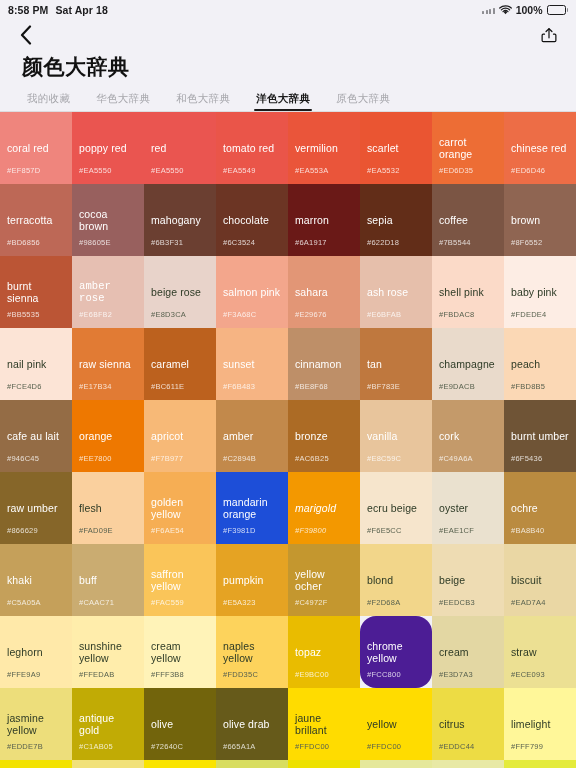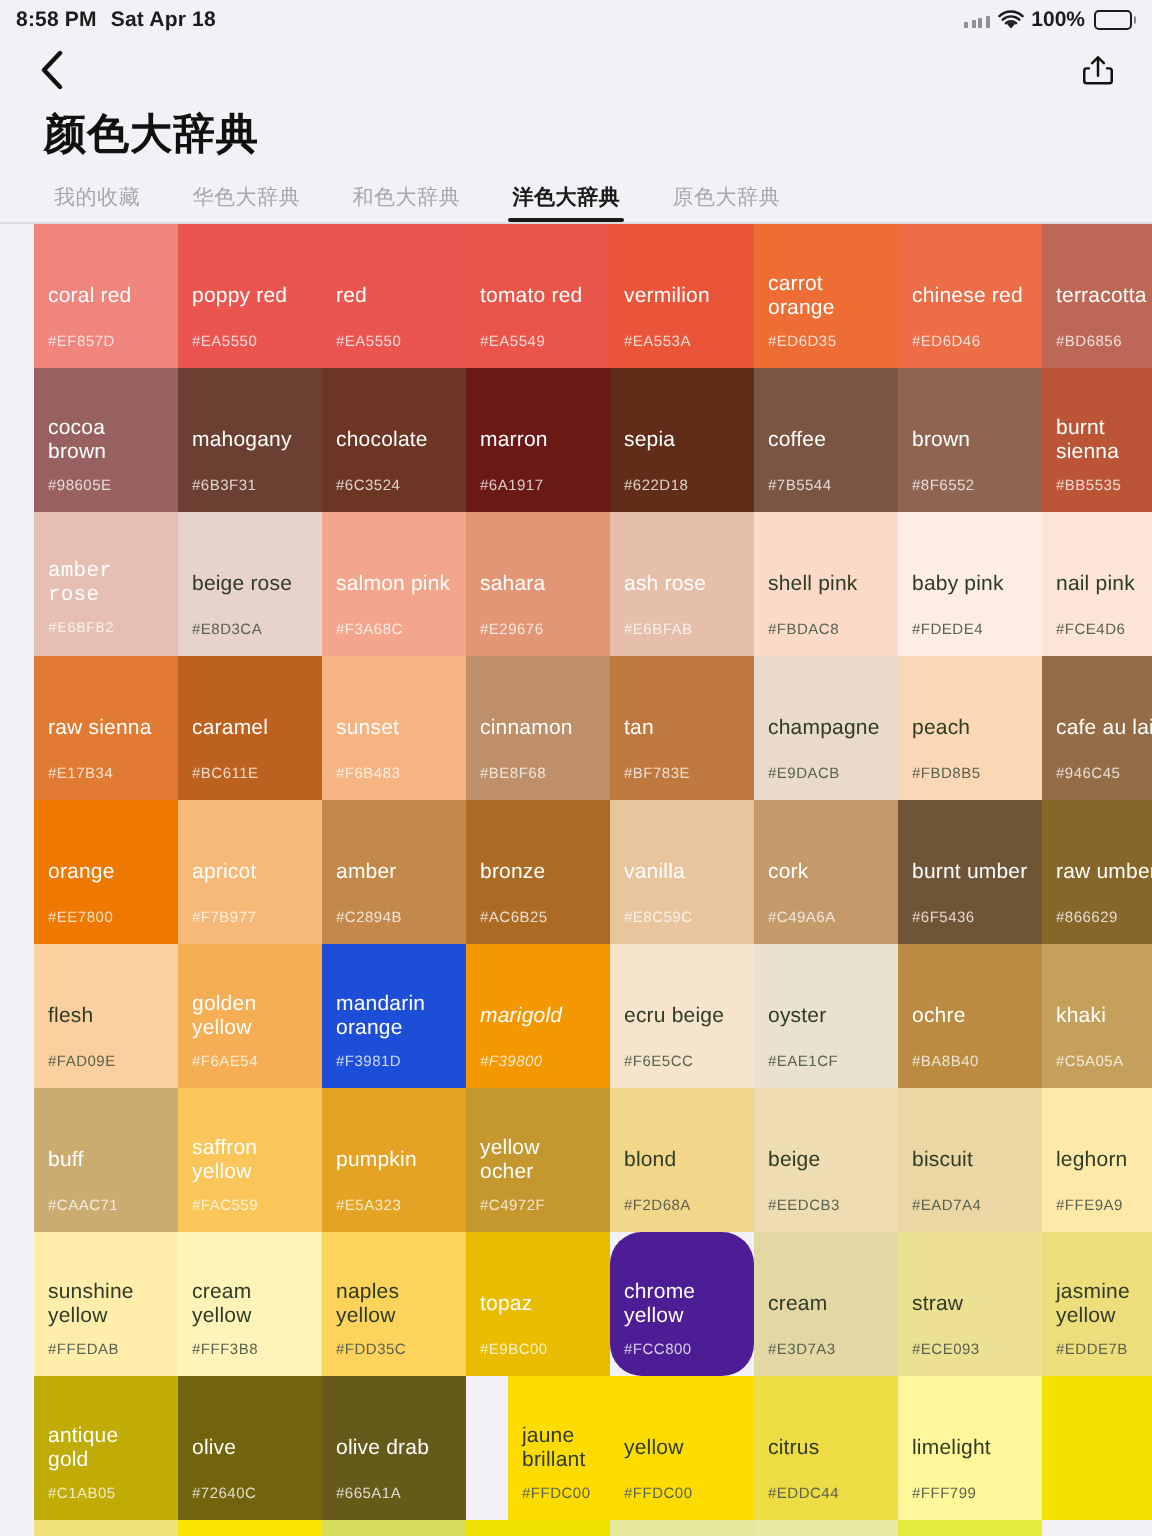--- a/index.html
+++ b/index.html
@@ -61,21 +61,21 @@
     font-size:10.5px; color:#a6a6ab; padding:0 13px 5px 13px;
     cursor:pointer; position:relative; white-space:nowrap; letter-spacing:.3px;
   }
   .tab.active { color:#1a1a1a; font-weight:bold; }
   .tab.active::after {
     content:""; position:absolute; left:11px; right:11px; bottom:0;
     height:2px; background:#1a1a1a; border-radius:1px;
   }
 
   
-  .grid-wrap { flex:1 1 auto; overflow:hidden; position:relative;padding-left:17px; }
+  .grid-wrap { flex:1 1 auto; overflow:hidden; position:relative; }
   .grid { display:grid; grid-template-columns:repeat(8,72px); }
   .cell {
     width:72px; height:72px; position:relative; cursor:pointer;
     padding:0 7px;
     display:flex; flex-direction:column; justify-content:center;
   }
   .cell .cname {
     font-size:10.5px; line-height:12.5px; letter-spacing:.1px;
     margin-bottom:0; word-break:break-word;
   }
@@ -161,20 +161,24 @@
           <div class="chex">#EA5550</div>
         </div>
         <div class="cell light" style="background: rgb(234, 85, 73);">
           <div class="cname">tomato red</div>
           <div class="chex">#EA5549</div>
         </div>
         <div class="cell light" style="background: rgb(234, 85, 58);">
           <div class="cname">vermilion</div>
           <div class="chex">#EA553A</div>
         </div>
+        <div class="cell light" style="background: rgb(234, 85, 50);">
+          <div class="cname">scarlet</div>
+          <div class="chex">#EA5532</div>
+        </div>
         <div class="cell light" style="background: rgb(237, 109, 53);">
           <div class="cname">carrot orange</div>
           <div class="chex">#ED6D35</div>
         </div>
         <div class="cell light" style="background: rgb(237, 109, 70);">
           <div class="cname">chinese red</div>
           <div class="chex">#ED6D46</div>
         </div>
         <div class="cell light" style="background: rgb(189, 104, 86);">
           <div class="cname">terracotta</div>
@@ -409,21 +413,21 @@
           <div class="chex">#C1AB05</div>
         </div>
         <div class="cell light" style="background: rgb(114, 100, 12);">
           <div class="cname">olive</div>
           <div class="chex">#72640C</div>
         </div>
         <div class="cell light" style="background: rgb(102, 90, 26);">
           <div class="cname">olive drab</div>
           <div class="chex">#665A1A</div>
         </div>
-        <div class="cell dark" style="background: rgb(255, 220, 0); margin-left: 21px;">
+        <div class="cell dark" style="background: rgb(255, 220, 0);">
           <div class="cname">jaune brillant</div>
           <div class="chex">#FFDC00</div>
         </div>
         <div class="cell dark" style="background: rgb(255, 220, 0);">
           <div class="cname">yellow</div>
           <div class="chex">#FFDC00</div>
         </div>
         <div class="cell dark" style="background: rgb(237, 220, 68);">
           <div class="cname">citrus</div>
           <div class="chex">#EDDC44</div>

